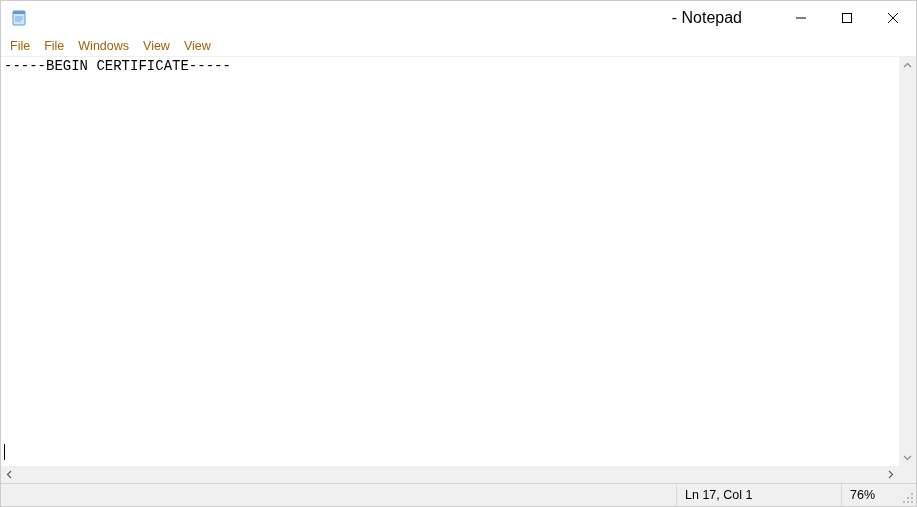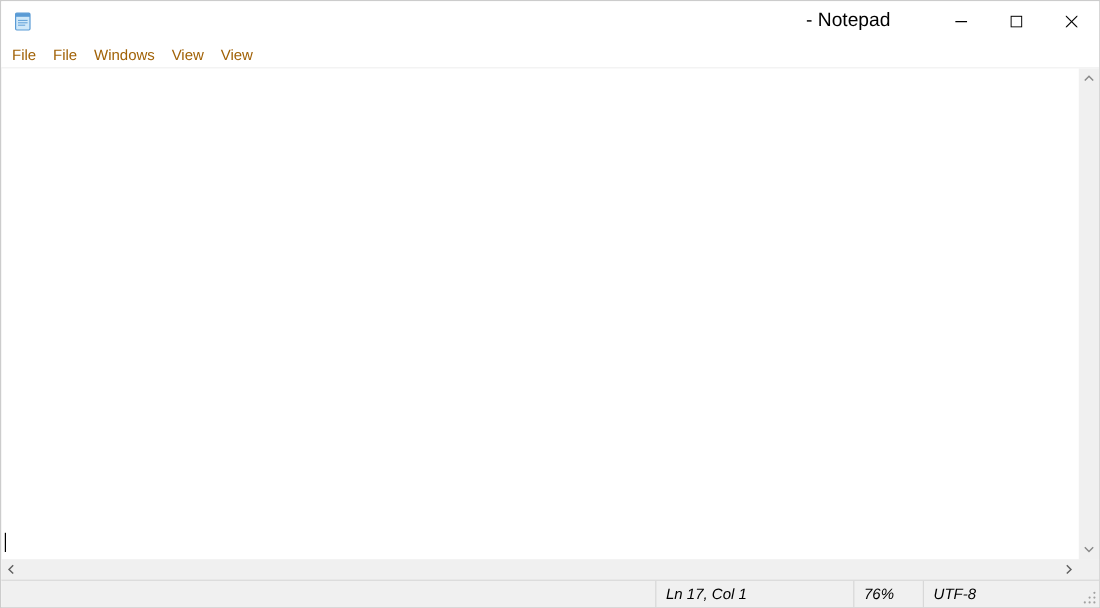--- a/index.html
+++ b/index.html
@@ -129,21 +129,20 @@
     background: #f0f0f0;
     display: flex;
     font-size: 12.5px;
     color:#000;
   }
   .status-cell {
     border-left: 1px solid #d8d8d8;
     display: flex;
     align-items: center;
     padding: 0 8px;
-    font-style: italic;
   }
   .status-cell.first { border-left: none; flex:1; }
   .status-cell.ln { width: 165px; }
   .status-cell.zoom { width: 58px; }
   .status-cell.eol { width: 155px; }
   .status-cell.enc { width: 130px; }
   .grip {
     width: 17px;
     display:flex; align-items:flex-end; justify-content:flex-end;
     padding: 0 2px 2px 0;
@@ -189,21 +188,21 @@
 
 <div class="menubar">
   <div class="menu-item">File</div>
   <div class="menu-item">File</div>
   <div class="menu-item">Windows</div>
   <div class="menu-item">View</div>
   <div class="menu-item">View</div>
 </div>
 
 <div class="editor-row">
-  <div class="editor"><div class="caret"></div></div>
+  <div class="editor"><span>-----BEGIN CERTIFICATE-----</span><div class="caret"></div></div>
   <div class="vscroll">
     <div class="arrow">
       <svg width="9" height="9" viewBox="0 0 9 9">
           <path d="M1 6 L4.5 2.5 L8 6" fill="none" stroke="currentColor" stroke-width="1.2"></path>
         </svg>
     </div>
     <div class="arrow">
       <svg width="9" height="9" viewBox="0 0 9 9">
           <path d="M1 3 L4.5 6.5 L8 3" fill="none" stroke="currentColor" stroke-width="1.2"></path>
         </svg>
@@ -223,21 +222,20 @@
         <path d="M3 1 L6.5 4.5 L3 8" fill="none" stroke="currentColor" stroke-width="1.2"></path>
       </svg>
   </div>
   <div class="corner"></div>
 </div>
 
 <div class="statusbar">
   <div class="status-cell first"></div>
   <div class="status-cell ln">Ln 17, Col 1</div>
   <div class="status-cell zoom">76%</div>
-  <div class="status-cell enc">UTF-8</div>
   <div class="grip">
     <svg width="12" height="12" viewBox="0 0 12 12">
       <circle cx="10" cy="2" r="0.9" fill="#a0a0a0"></circle>
       <circle cx="6" cy="6" r="0.9" fill="#a0a0a0"></circle>
       <circle cx="10" cy="6" r="0.9" fill="#a0a0a0"></circle>
       <circle cx="2" cy="10" r="0.9" fill="#a0a0a0"></circle>
       <circle cx="6" cy="10" r="0.9" fill="#a0a0a0"></circle>
       <circle cx="10" cy="10" r="0.9" fill="#a0a0a0"></circle>
     </svg>
   </div>

